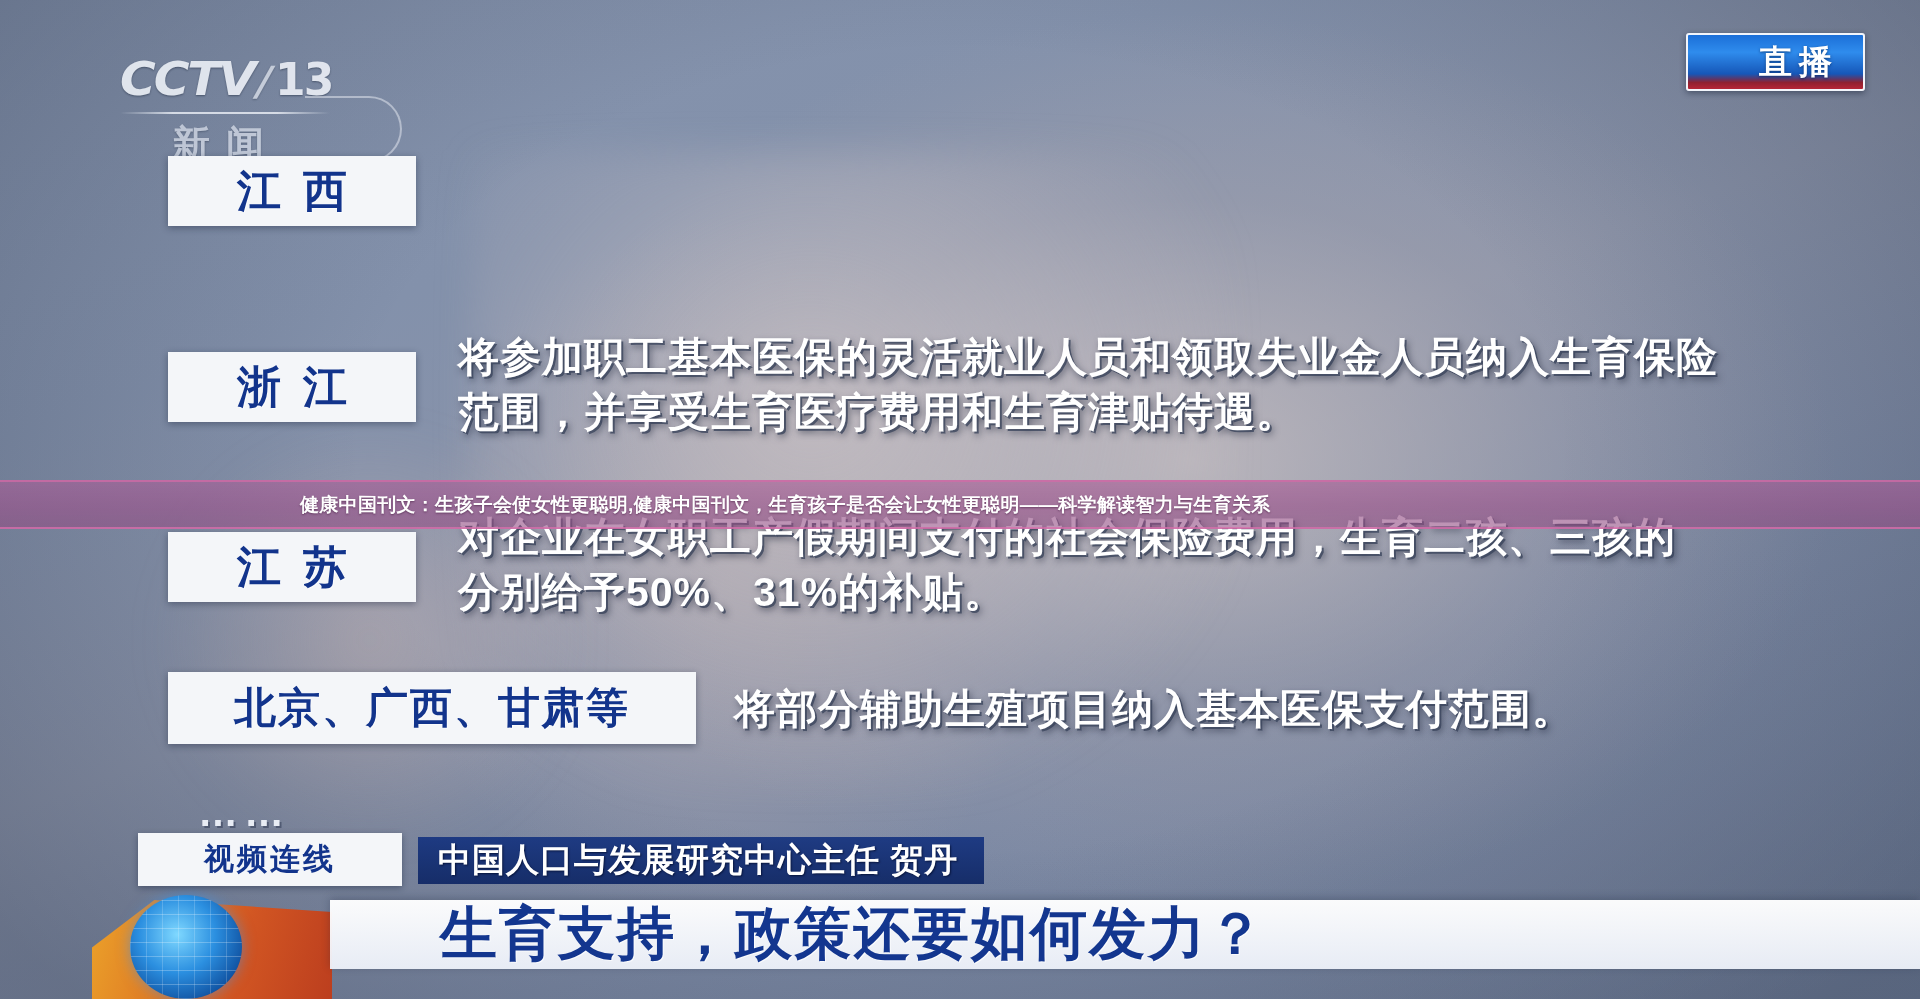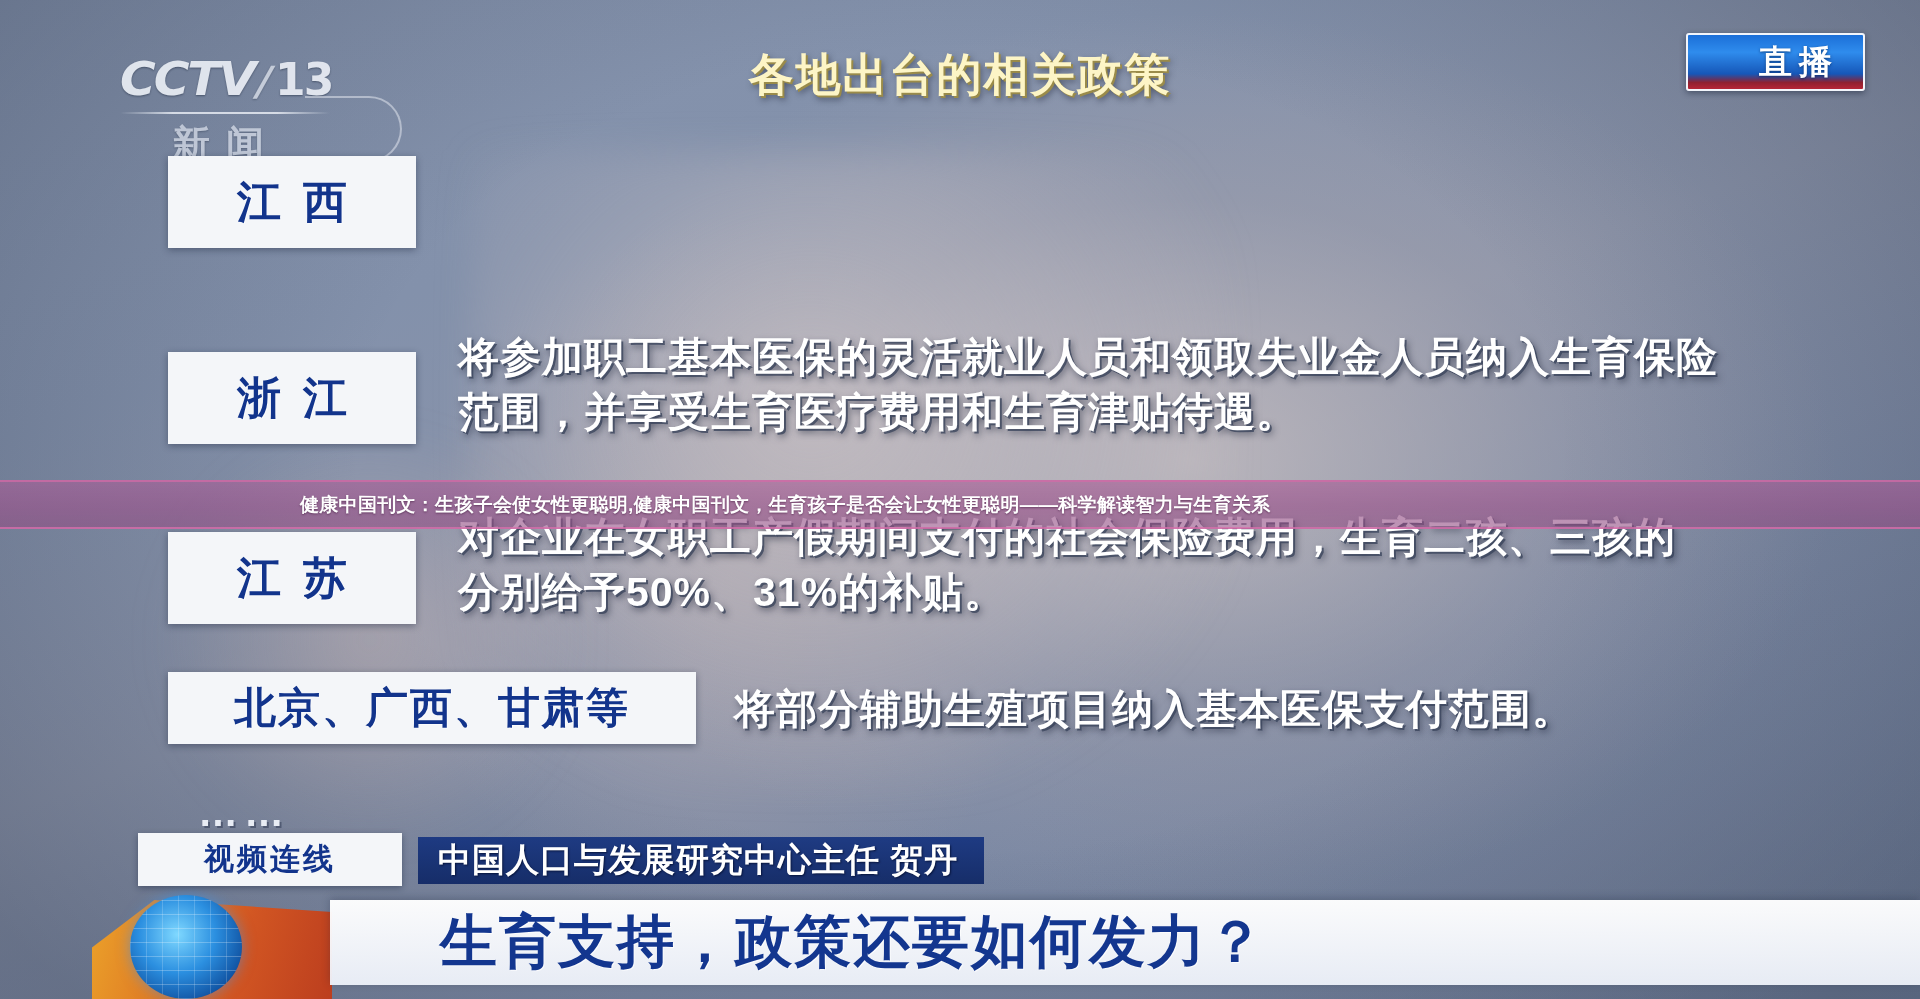--- a/index.html
+++ b/index.html
@@ -104,21 +104,21 @@
   
   .row{position:absolute;display:flex;align-items:flex-start;}
   .plabel{
     background:#f4f6f9;
     box-shadow:0 2px 7px rgba(20,30,55,.4);
     display:flex;align-items:center;justify-content:center;
     color:#12348c;
     font-weight:700;
     text-shadow:1px 1px 0 rgba(255,255,255,.5);
   }
-  .plabel.w2{width:248px;height:92px;font-size:44px;letter-spacing:22px;text-indent:22px;}
+  .plabel.w2{width:248px;height:70px;font-size:44px;letter-spacing:22px;text-indent:22px;}
   .plabel.wide{width:528px;height:72px;font-size:42px;letter-spacing:2px;}
   .ptext{
     color:#fff;
     font-size:41px;font-weight:700;
     line-height:1.34;
     letter-spacing:1px;
     text-shadow:2px 2px 0 rgba(55,65,90,.75), 3px 4px 7px rgba(20,28,48,.55);
     white-space:pre-line;
   }
 
@@ -193,21 +193,21 @@
     position:absolute;left:418px;top:837px;
     height:47px;padding:0 26px 0 20px;
     background:linear-gradient(180deg,rgba(22,52,128,.92),rgba(14,38,100,.92));
     display:flex;align-items:center;
     color:#fff;font-size:33px;font-weight:700;letter-spacing:1px;
     text-shadow:1px 1px 2px rgba(0,10,40,.7);
   }
   .lt-head{
     position:absolute;left:330px;top:900px;right:0;
     background:linear-gradient(180deg,rgba(255,255,255,.97),rgba(238,242,250,.95));
-    height:85px;
+    height:69px;
     display:flex;align-items:center;
     box-shadow:0 -2px 8px rgba(20,30,55,.25);
   }
   .lt-head span{
     margin-left:110px;
     color:#13368f;
     font-size:57px;font-weight:700;letter-spacing:2px;
     text-shadow:1px 1px 0 rgba(255,255,255,.7);
   }
 </style>
@@ -229,21 +229,20 @@
       <span class="logo-13">13</span>
     </div>
     <div class="logo-bar"></div>
     <div class="logo-xw">新闻</div>
   </div>
 
   <div class="live">
     <span>直播</span>
   </div>
 
-  <div class="maintitle">各地出台的相关政策</div>
 
   <div class="row row-jx">
     <div class="plabel w2">江西</div>
   </div>
 
   <div class="row row-zj">
     <div class="plabel w2">浙江</div>
     <div class="ptext">将参加职工基本医保的灵活就业人员和领取失业金人员纳入生育保险
 范围，并享受生育医疗费用和生育津贴待遇。</div>
   </div>

